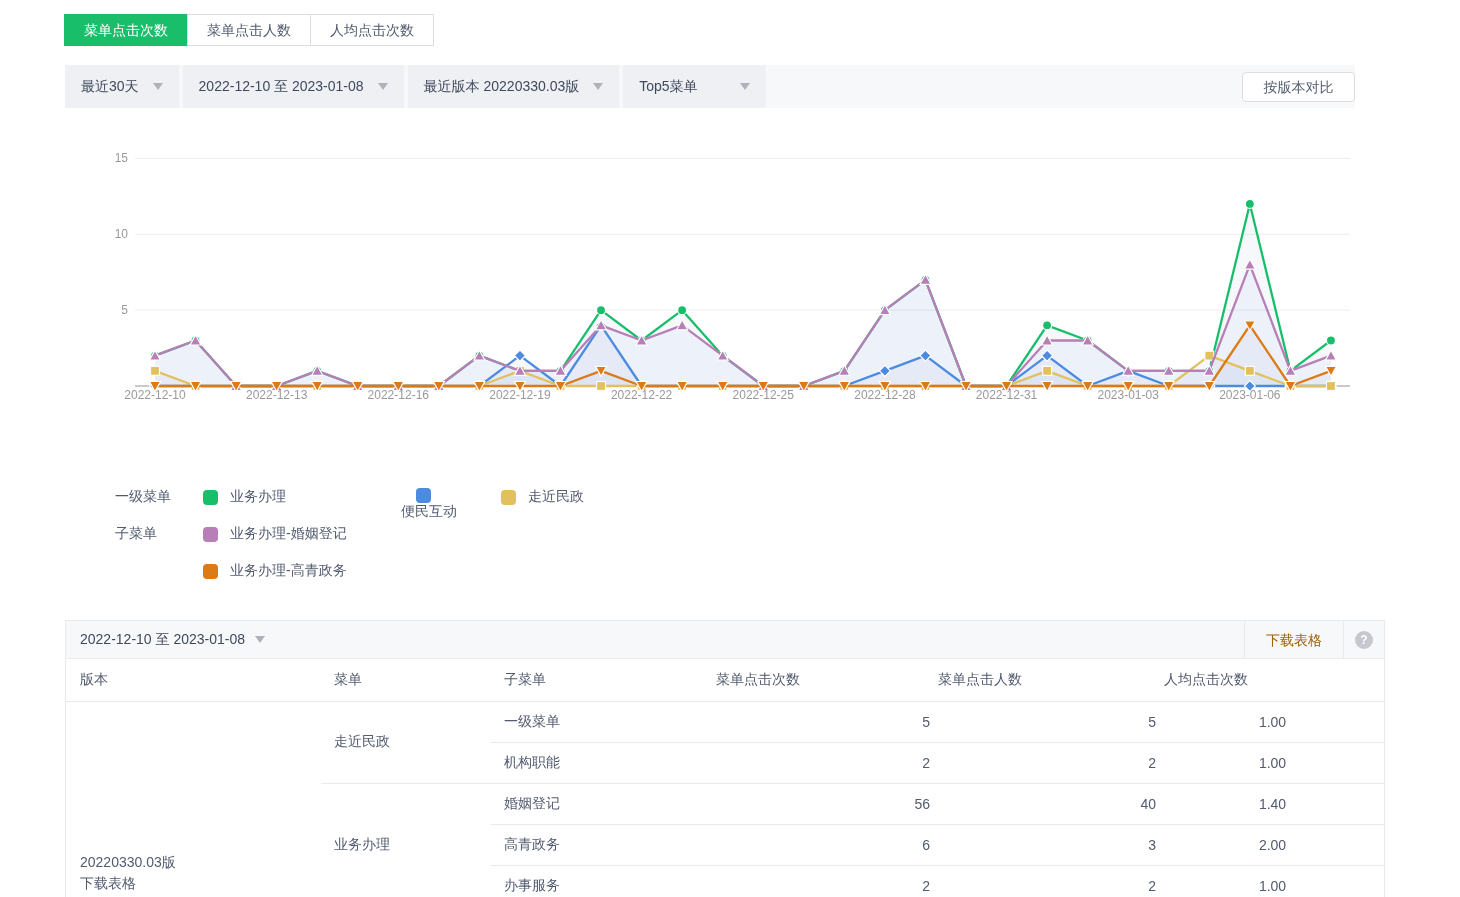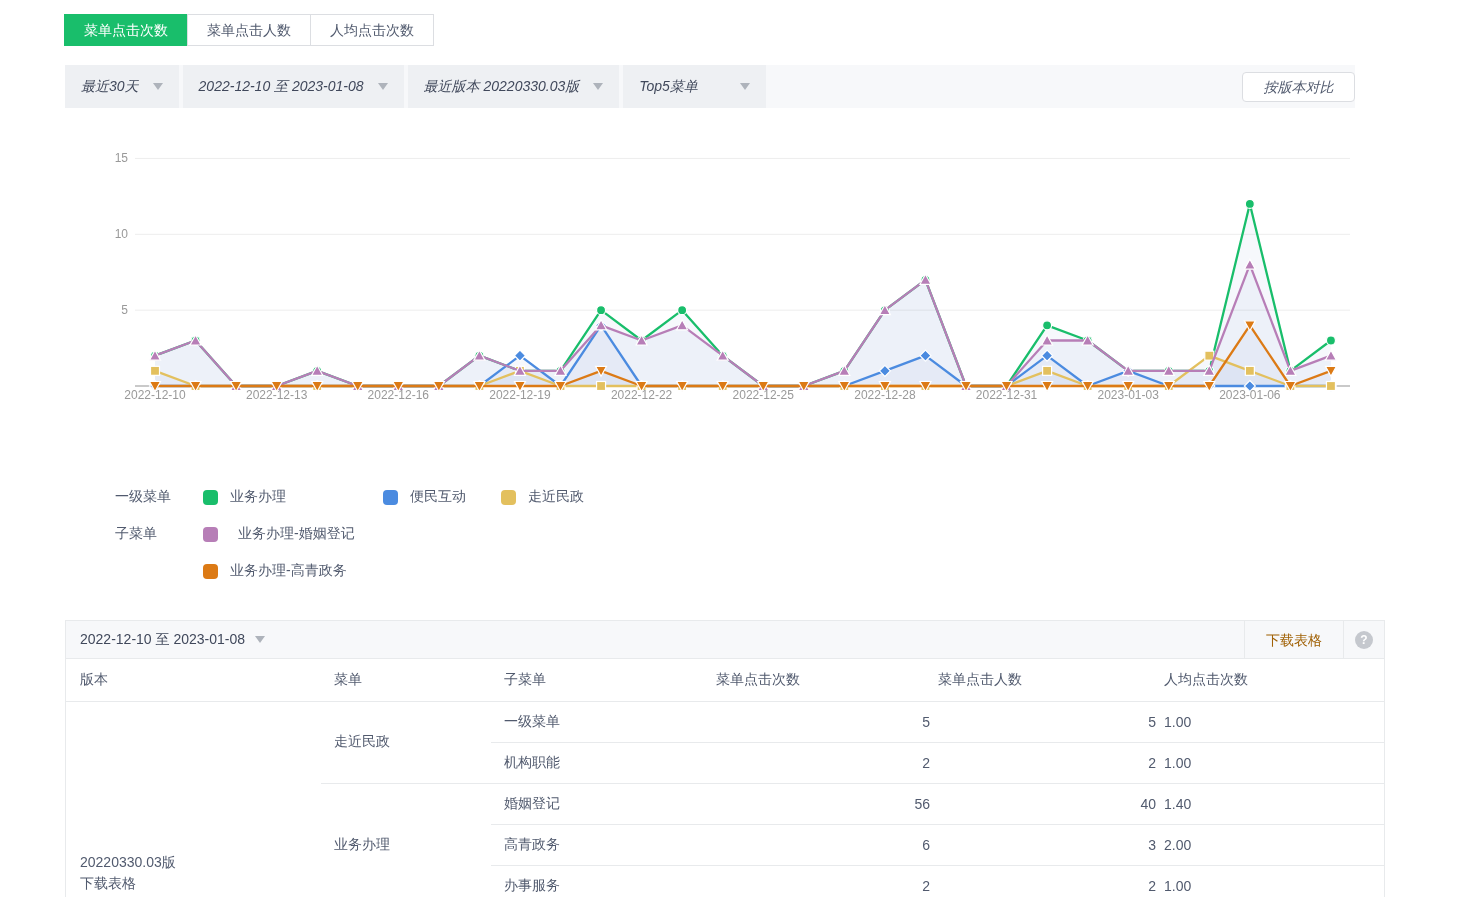--- a/index.html
+++ b/index.html
@@ -6,21 +6,21 @@
   html,body { width:1460px; height:897px; background:#fff; overflow:hidden;
               font-family:"Liberation Sans","DejaVu Sans",sans-serif; color:#515a6e; }
 
   
   .tabs { position:absolute; left:65px; top:14px; display:flex; }
   .tab { height:32px; line-height:30px; padding:0 19px; font-size:14px; color:#515a6e;
          background:#fff; border:1px solid #dcdee2; margin-left:-1px; cursor:pointer; white-space:nowrap; }
   .tab.active { background:#19be6b; border-color:#19be6b; color:#fff; }
 
   
-  .filter-strip { position:absolute; left:65px; top:65px; width:1290px; height:43px; background:#f7f8fa;font-style:italic; }
+  .filter-strip { position:absolute; left:65px; top:65px; width:1290px; height:43px; background:#f7f8fa; }
   .chips { display:flex; height:43px; }
   .chip { display:flex; align-items:center; height:43px; padding:0 16px; margin-right:4px;
           background:#eef0f3; font-size:14px; color:#40485b; cursor:pointer; white-space:nowrap; }
   .chip .arrow { margin-left:14px; }
   .chip:last-child .arrow { margin-left:42px; }
   .arrow { width:0; height:0; border-left:5px solid transparent; border-right:5px solid transparent;
            border-top:7px solid #aeb3bb; display:inline-block; }
   .compare-btn { position:absolute; right:0; top:7px; height:30px; width:113px; background:#fff;
                  border:1px solid #dcdee2; border-radius:4px; font-size:14px; color:#515a6e;
                  text-align:center; line-height:28px; cursor:pointer; }
@@ -54,21 +54,21 @@
   .tp-help .help-icon { width:18px; height:18px; line-height:18px; font-size:12px; margin-left:0; }
 
   table.data { width:100%; border-collapse:collapse; table-layout:fixed; font-size:14px; color:#515a6e; }
   table.data th { font-weight:normal; height:42px; text-align:left; border-bottom:1px solid #e8eaec; }
   table.data td { height:41px; border-bottom:1px solid #e8eaec; }
   .c1 { width:255px; padding-left:14px; }
   .c2 { width:170px; padding-left:13px; }
   .c3 { width:225px; padding-left:13px; }
   .c4 { width:222px; text-align:right; padding-right:8px; }
   .c5 { width:226px; text-align:right; padding-right:8px; }
-  .c6 { text-align:left; padding-right:3px; }
+  .c6 { text-align:center; padding-right:3px; }
   td.version-cell { vertical-align:bottom; padding-bottom:12px; line-height:21px; border-bottom:none; }
 </style>
 </head>
 <body>
 
 <div class="tabs" id="tabs">
     <div class="tab active">菜单点击次数</div>
     <div class="tab">菜单点击人数</div>
     <div class="tab">人均点击次数</div>
   </div>
@@ -285,31 +285,31 @@
       <text x="1184.85" y="291" text-anchor="middle" font-size="12" fill="#999">2023-01-06</text>
     </svg></div>
 
 <div class="legend">
   <div class="lg-row" style="top:48px;">
     <span class="lg-label">一级菜单</span>
     <span id="lg-level1"></span>
   <span class="lg-item" style="left: 138px; top: 0px;">
         <span class="swatch" style="background: rgb(25, 190, 107);"></span>
         <span>业务办理</span>
-      </span><span class="lg-item" style="left: 318px; top: 0px;">
+      </span><span class="lg-item" style="left: 336px; top: 0px; flex-direction: column;">
         <span class="swatch" style="background: rgb(75, 139, 224);"></span>
         <span>便民互动</span>
       </span><span class="lg-item" style="left: 436px; top: 0px;">
         <span class="swatch" style="background: rgb(227, 192, 94);"></span>
         <span>走近民政</span>
       </span></div>
   <div class="lg-row" style="top:85px;">
     <span class="lg-label">子菜单</span>
     <span id="lg-sub0"></span>
-  <span class="lg-item" style="left: 138px; top: 0px; gap: 8px;">
+  <span class="lg-item" style="left: 138px; top: 0px;">
         <span class="swatch" style="background: rgb(183, 126, 183);"></span>
         <span>业务办理-婚姻登记</span>
       </span></div>
   <div class="lg-row" style="top:122px;">
     <span id="lg-sub1"></span>
   <span class="lg-item" style="left: 138px; top: 0px;">
         <span class="swatch" style="background: rgb(220, 122, 21);"></span>
         <span>业务办理-高青政务</span>
       </span></div>
 </div>

